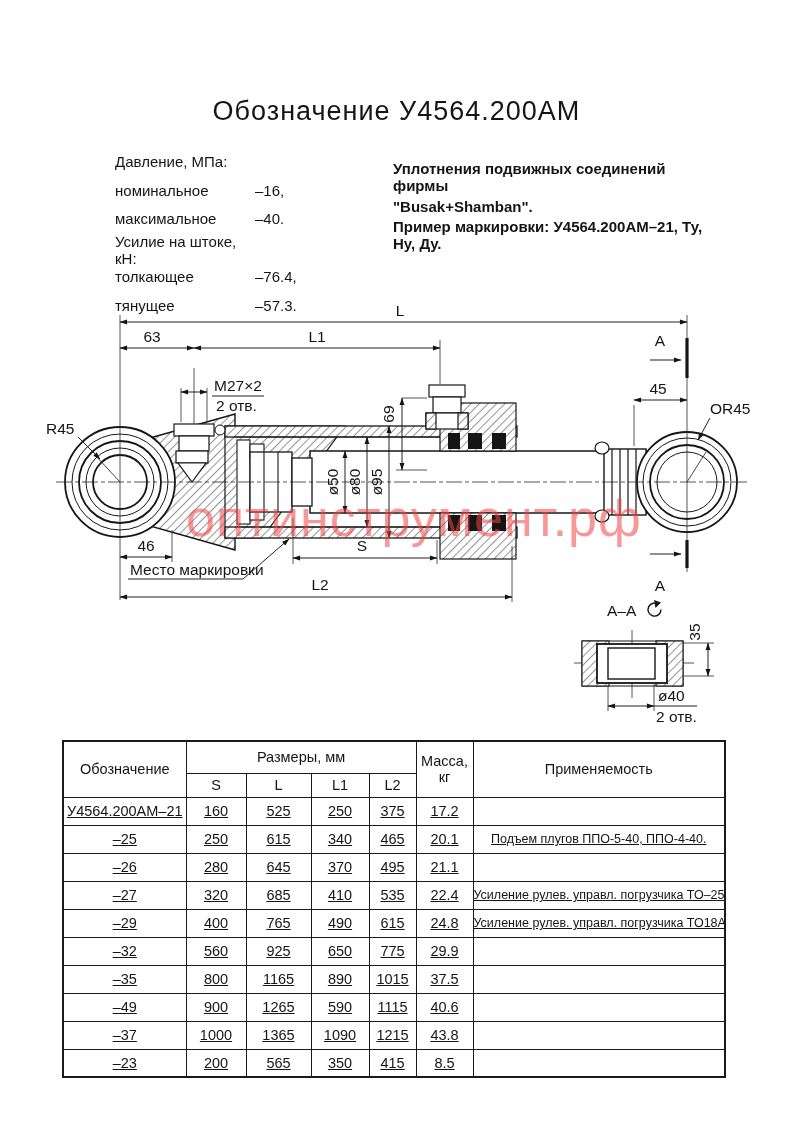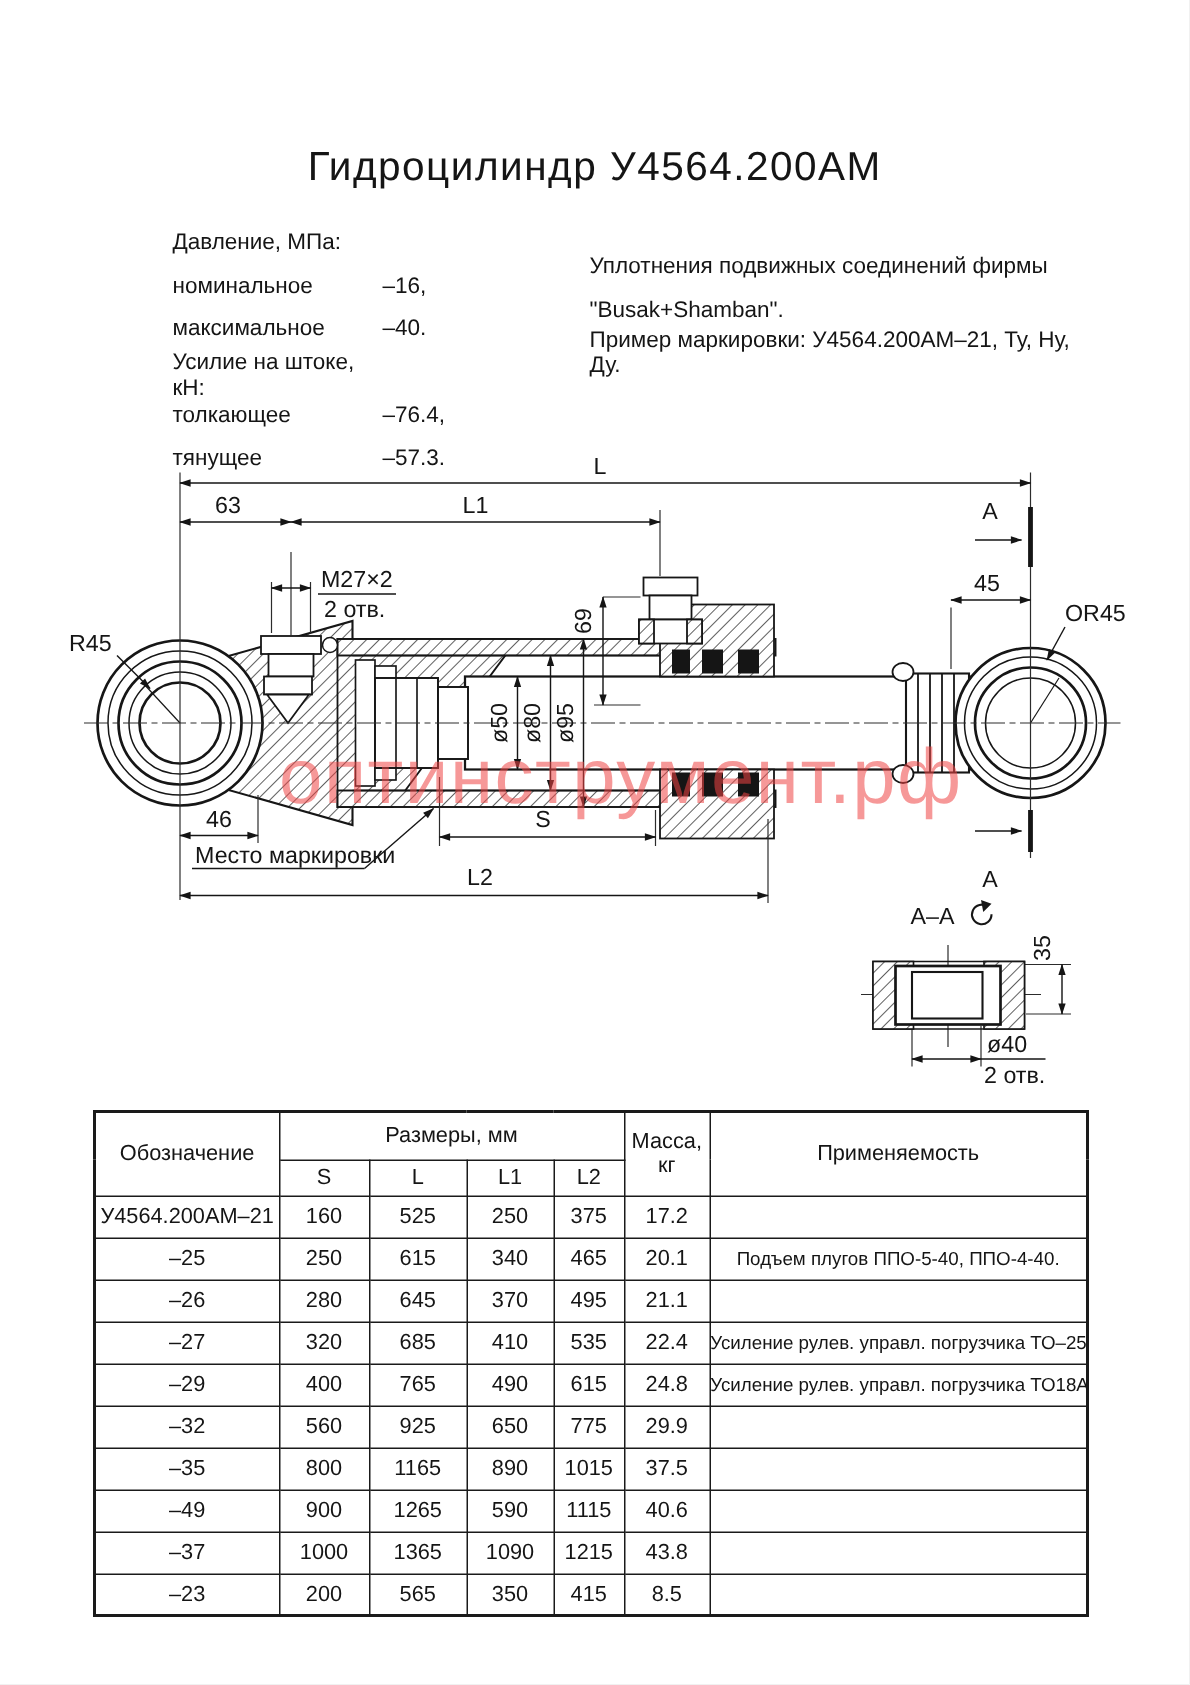--- a/index.html
+++ b/index.html
@@ -3,32 +3,32 @@
 <meta charset="utf-8">
 <style>
   html,body{margin:0;padding:0;background:#e8e8e8;}
   .page{position:relative;width:793px;height:1123px;background:#ffffff;margin:0 auto;
         font-family:"Liberation Sans",sans-serif;color:#151515;overflow:hidden;}
   .title{position:absolute;top:96px;left:0;width:100%;text-align:center;
          font-size:27px;font-weight:400;letter-spacing:1px;}
   .spec-left{position:absolute;left:115px;top:147px;width:270px;font-size:15px;}
   .spec-left .row{display:grid;grid-template-columns:140px auto;height:28.8px;align-items:center;}
   .spec-right{position:absolute;left:393px;top:163px;width:330px;font-size:15px;}
-  .spec-right .line{height:28.8px;display:flex;align-items:center;}
+  .spec-right .line{height:28.8px;display:flex;align-items:center;font-weight:bold;}
   .watermark{position:absolute;left:186px;top:488px;font-size:52px;letter-spacing:1px;
              color:#ef4444;opacity:0.55;white-space:nowrap;pointer-events:none;}
   svg{position:absolute;left:0;top:0;}
   svg text{font-family:"Liberation Sans",sans-serif;fill:#151515;font-size:15.5px;}
   table.spec{position:absolute;left:62px;top:740px;width:662px;border-collapse:collapse;
              table-layout:fixed;font-size:14.5px;}
   table.spec th,table.spec td{border:1.4px solid #1a1a1a;padding:0;font-weight:400;
              text-align:center;overflow:hidden;white-space:nowrap;}
   table.spec{border:2px solid #1a1a1a;}
   .hrow1{height:32px;} .hrow2{height:24px;}
-  tbody.rows tr{height:28px;}
+  tbody.rows tr{height:28px;text-decoration:underline;}
   td.c-des{text-align:right;padding-right:9px;}
   td.c-app{text-align:left;padding-left:8px;font-size:12.5px;}
 </style>
 </head>
 <body>
 
 <div class="page">
 
   <svg width="793" height="1123" viewBox="0 0 793 1123">
     <defs>
@@ -205,21 +205,21 @@
       <text x="130" y="575">Место маркировки</text>
       <text x="362" y="551" text-anchor="middle">S</text>
       <text x="320" y="590" text-anchor="middle">L2</text>
       <text x="607" y="616" font-size="17">А–А</text>
       <text x="700" y="632" text-anchor="middle" transform="rotate(-90 700 632)">35</text>
       <text x="658" y="701">ø40</text>
       <text x="656" y="722">2 отв.</text>
     </g>
   </svg>
 
-  <div class="title">Гидроцилиндр У4564.200АМ</div>
+  <div class="title">Обозначение У4564.200АМ</div>
 
   <div class="spec-left">
     <div class="row">
         <span>Давление, МПа:</span>
         <span></span>
       </div>
     <div class="row">
         <span>номинальное</span>
         <span>–16,</span>
       </div>

